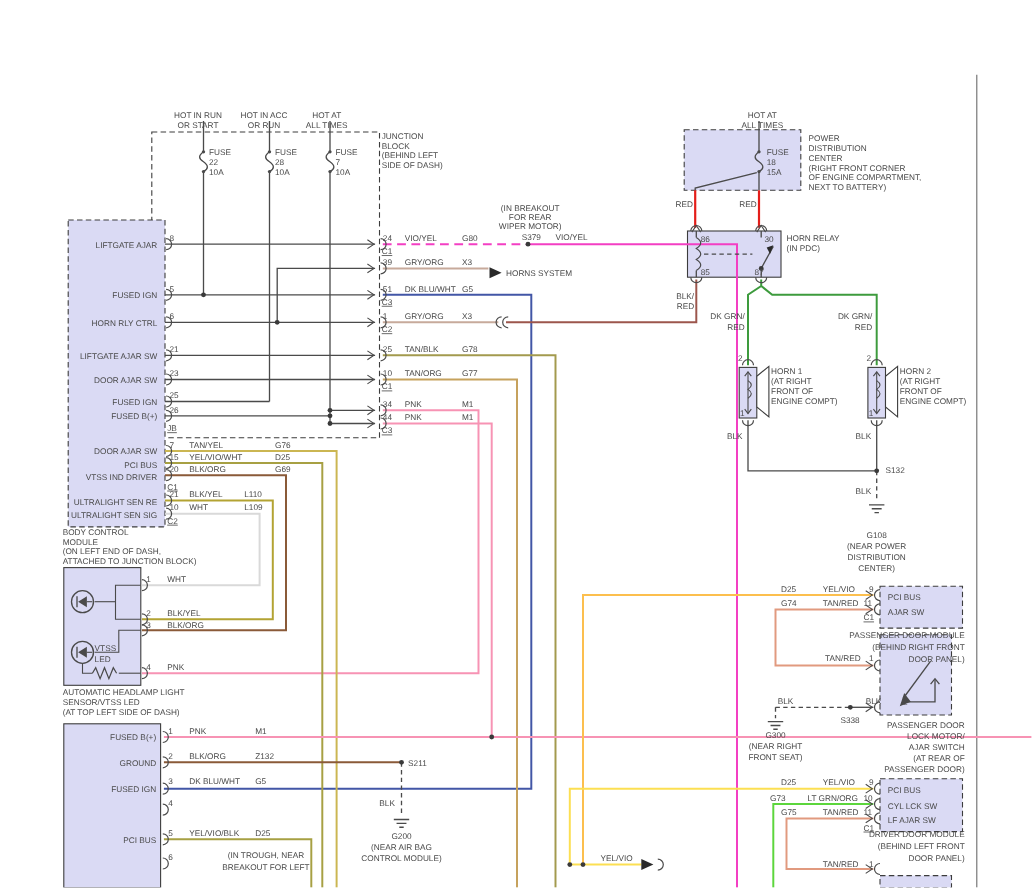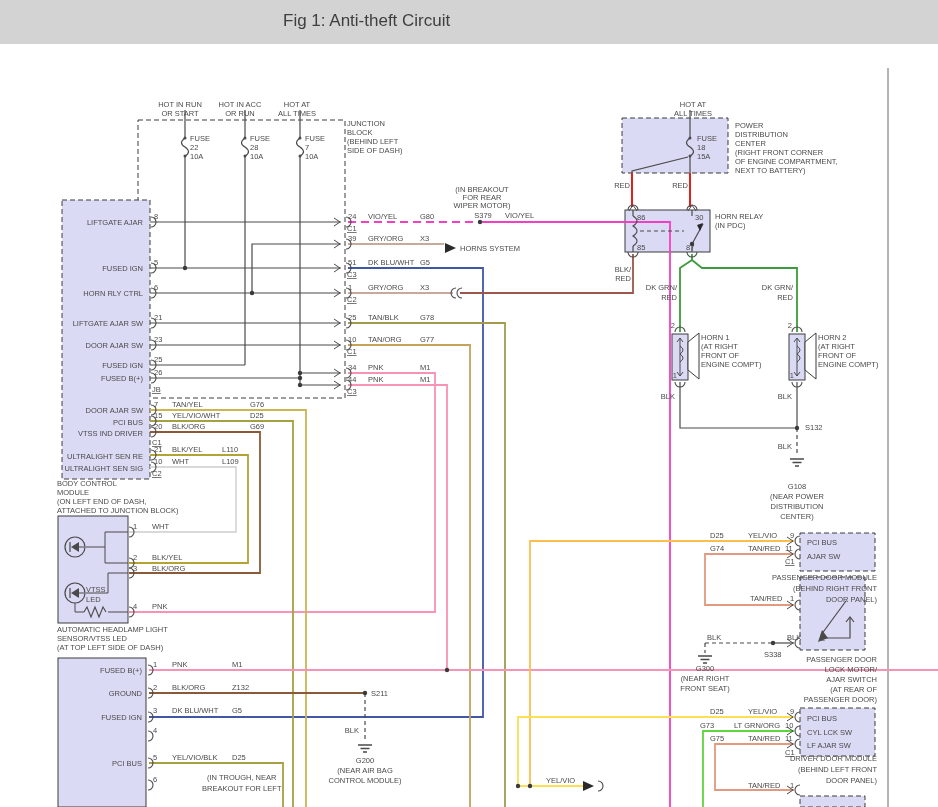--- a/index.html
+++ b/index.html
@@ -8,23 +8,20 @@
   .titlebar{position:absolute;left:0;top:0;width:938px;height:44px;background:#d3d3d3;}
   .title{position:absolute;left:283px;top:11px;font-size:17px;color:#3f3f3f;
          font-family:"Liberation Sans",sans-serif;}
   svg{position:absolute;left:0;top:0;}
   svg text{font-family:"Liberation Sans",sans-serif;}
 </style>
 </head>
 <body>
 
 <div class="page">
-  <div class="titlebar">
-    <div class="title">Fig 1: Anti-theft Circuit</div>
-  </div>
   <svg id="diagram" width="938" height="763" viewBox="0 44 938 763" style="top:44px">
       <rect x="138" y="120" width="207" height="278" fill="none" stroke="#3c3c3c" stroke-width="1" stroke-dasharray="5,3"></rect>
       <rect x="62" y="200" width="88" height="279" fill="#dadaf4" stroke="#3c3c3c" stroke-width="1" stroke-dasharray="5,3"></rect>
       <rect x="622" y="118" width="106" height="55" fill="#dadaf4" stroke="#3c3c3c" stroke-width="1" stroke-dasharray="5,3"></rect>
       <rect x="625" y="210" width="85" height="42" fill="#dadaf4" stroke="#3c3c3c" stroke-width="1" stroke-dasharray="none"></rect>
       <rect x="672" y="334" width="16" height="46" fill="#dadaf4" stroke="#3c3c3c" stroke-width="1" stroke-dasharray="none"></rect>
       <rect x="789" y="334" width="16" height="46" fill="#dadaf4" stroke="#3c3c3c" stroke-width="1" stroke-dasharray="none"></rect>
       <rect x="58" y="516" width="70" height="107" fill="#dadaf4" stroke="#3c3c3c" stroke-width="1" stroke-dasharray="none"></rect>
       <rect x="58" y="658" width="88" height="149" fill="#dadaf4" stroke="#3c3c3c" stroke-width="1" stroke-dasharray="none"></rect>
       <rect x="800" y="533" width="75" height="38" fill="#dadaf4" stroke="#3c3c3c" stroke-width="1" stroke-dasharray="5,3"></rect>

